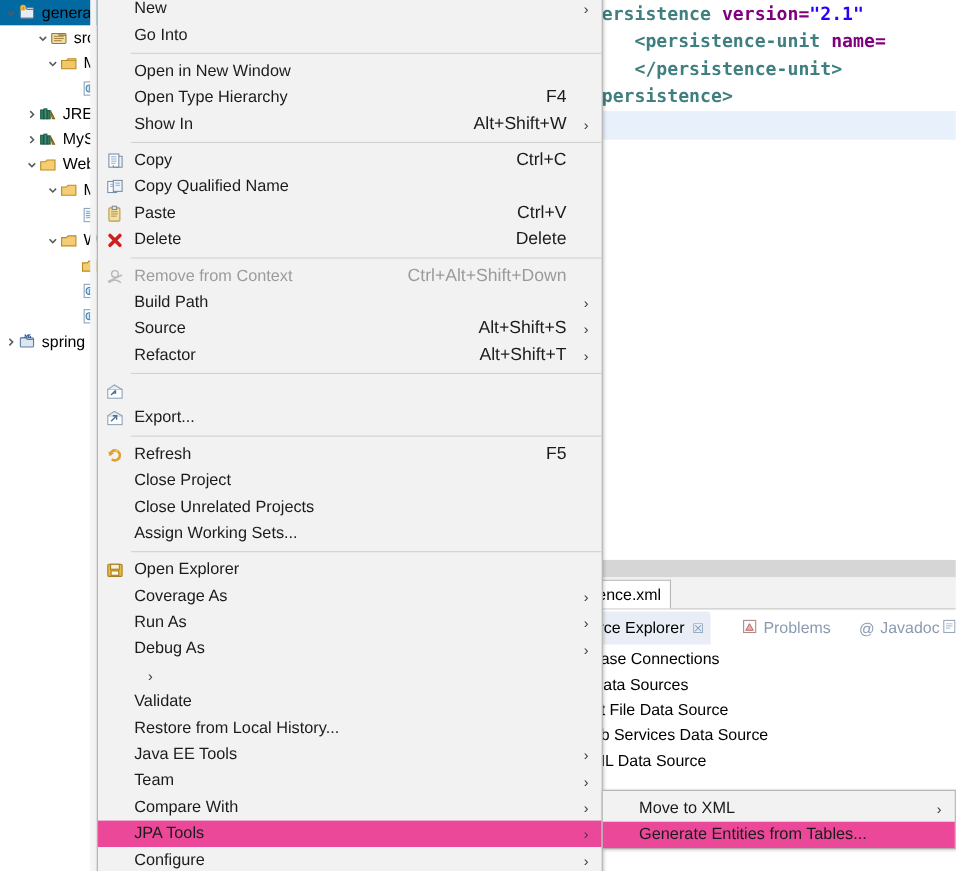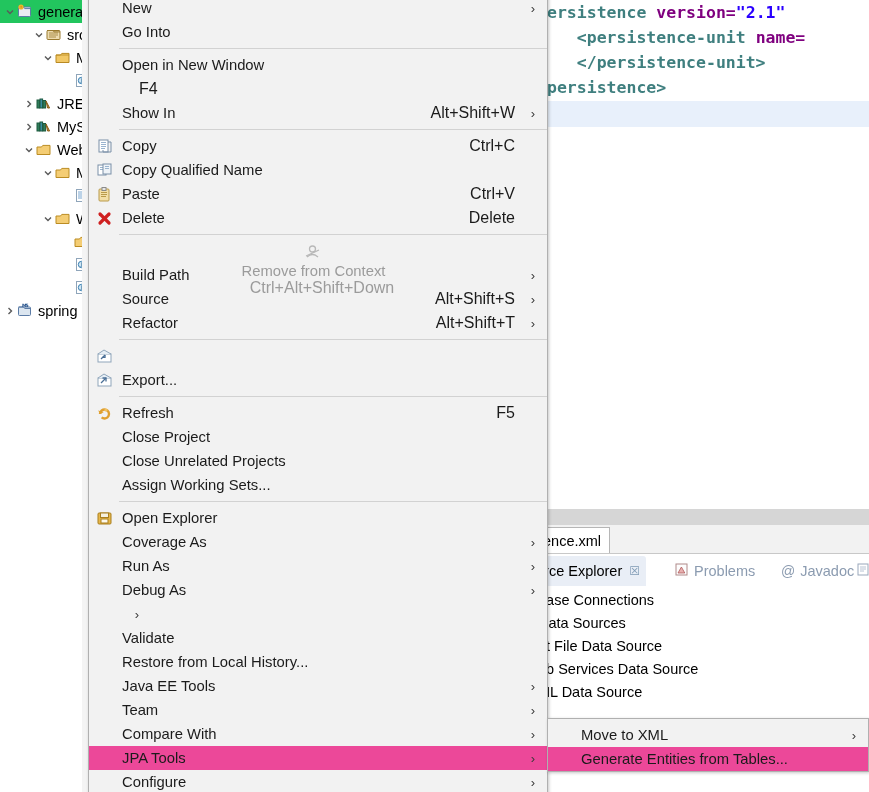--- a/index.html
+++ b/index.html
@@ -35,21 +35,21 @@
   }
   .tree-row {
     position: absolute;
     left: 0;
     height: 23px;
     display: flex;
     align-items: center;
     white-space: nowrap;
     font-size: 14.5px;
   }
-  .tree-row.sel { background: #22c55e; }
+  .tree-row.sel { background: #0369a1; }
   .twisty {
     width: 13px; height: 23px;
     display: inline-flex; align-items: center; justify-content: center;
     color: #5a5a5a; font-size: 11px; flex: none;
   }
   .twisty svg { display:block; }
   .ticon { width: 18px; height: 18px; flex: none; margin-right: 3px; display:block; }
   .tlabel { padding-left: 1px; color: #000; }
 
   
@@ -152,21 +152,21 @@
     position: relative;
     height: 24px;
     display: flex;
     align-items: center;
     padding: 0 12px 0 0;
     font-size: 14.8px;
     color: #1b1b1b;
     white-space: nowrap;
   }
   .mi.sel { background: #ec4899; }
-  .mi.disabled { color: #9b9b9b; flex-direction: column; }
+  .mi.disabled { color: #9b9b9b; }
   .mi-icon {
     width: 30px; height: 24px; flex: none;
     display: flex; align-items: center; justify-content: center;
   }
   .mi-icon svg { display: block; }
   .mi-label { flex: 1 1 auto; padding-left: 3px; }
   .mi-accel { color: #1b1b1b; padding-left: 20px; font-size: 16px; }
   .mi.disabled .mi-accel { color: #9b9b9b; }
   .mi-arrow {
     width: 14px; flex: none; text-align: right;
@@ -442,20 +442,21 @@
         <span class="mi-arrow"></span>
       </div>
       <div class="mi-sep"></div>
       <div class="mi">
         <span class="mi-icon"></span>
         <span class="mi-label">Open in New Window</span>
         <span class="mi-arrow"></span>
       </div>
       <div class="mi">
         <span class="mi-icon"></span>
+        <span class="mi-label">Open Type Hierarchy</span>
         <span class="mi-accel">F4</span>
         <span class="mi-arrow"></span>
       </div>
       <div class="mi">
         <span class="mi-icon"></span>
         <span class="mi-label">Show In</span>
         <span class="mi-accel">Alt+Shift+W</span>
         <span class="mi-arrow">›</span>
       </div>
       <div class="mi-sep"></div>

